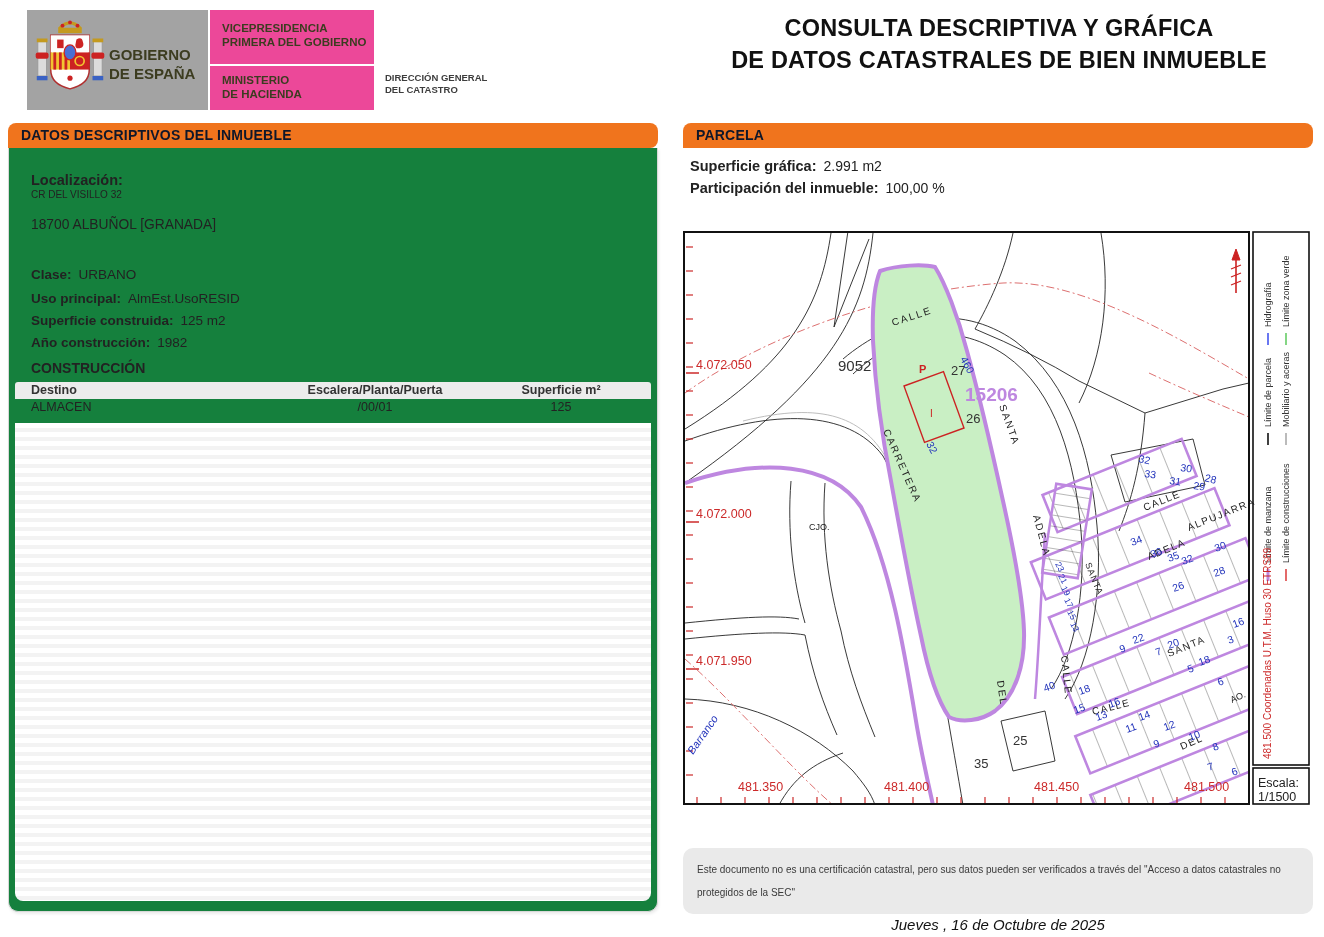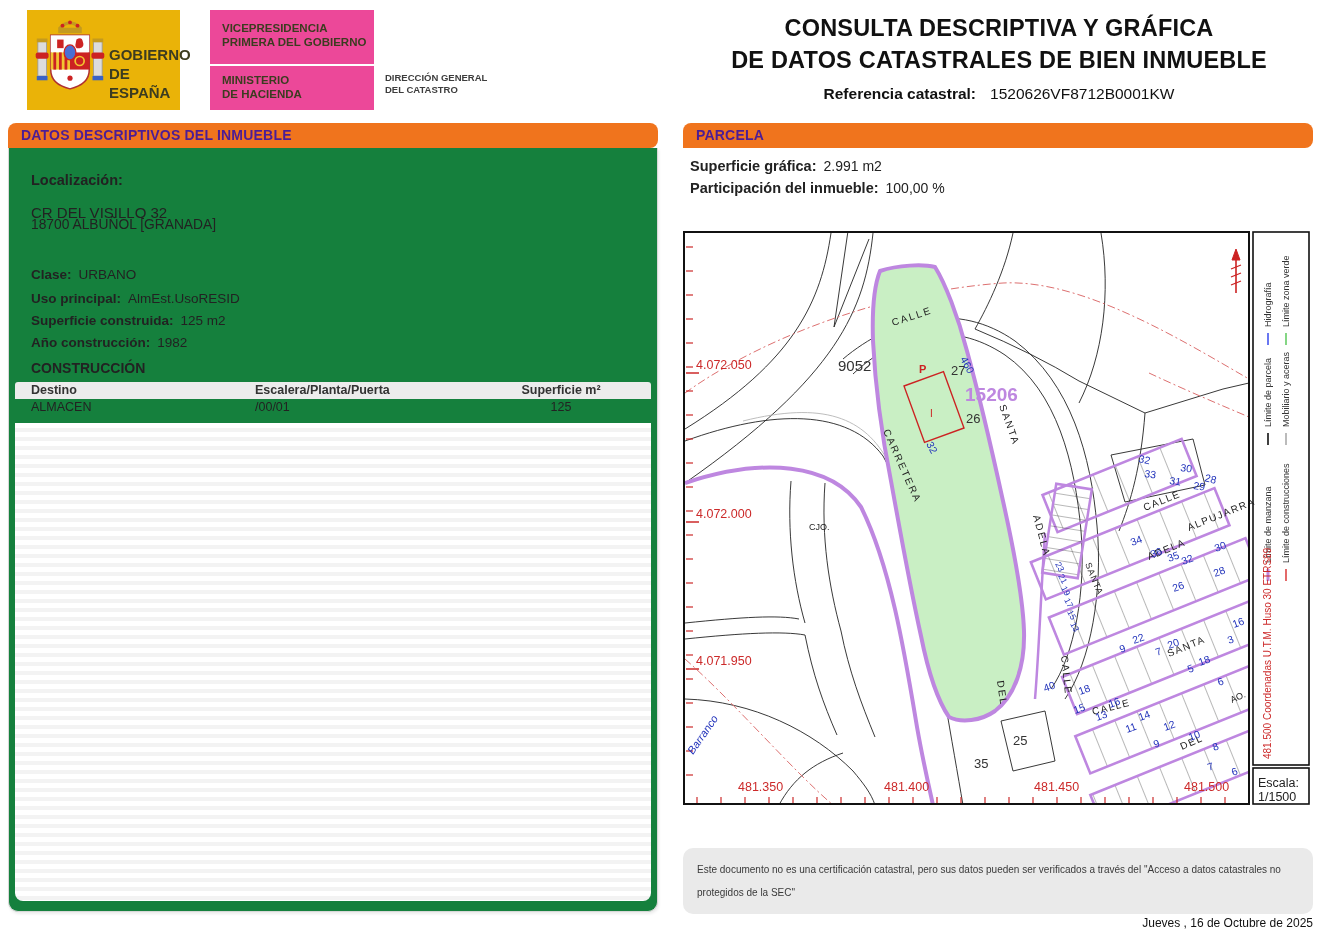--- a/index.html
+++ b/index.html
@@ -1,59 +1,59 @@
 <!DOCTYPE html>
 <html><head>
 <meta charset="utf-8">
 <style>
   * { margin:0; padding:0; box-sizing:border-box; }
   html,body { width:1324px; height:937px; background:#fff; font-family:"Liberation Sans", sans-serif; color:#222; overflow:hidden; }
   .abs { position:absolute; }
 
   
-  .logo-block   { left:27px; top:10px; width:153px; height:100px; background:#eab308; }
+  .logo-block   { left:27px; top:10px; width:181px; height:100px; background:#a3a3a3; }
   .ministry-block { left:210px; top:10px; width:164px; height:100px; background:#ec4899; }
   .ministry-inner { position:absolute; left:12px; top:11px; right:6px; font-size:11.5px; font-weight:700; color:#3c3c20; line-height:14px; }
   .ministry-divider { position:absolute; left:0; top:54px; width:100%; height:2px; background:#fff; }
   .ministry-inner2 { position:absolute; left:12px; top:63px; right:6px; font-size:11.5px; font-weight:700; color:#3c3c20; line-height:14px; }
   .secretary-block { left:377px; top:10px; width:137px; height:100px; background:#fff; }
   .secretary-top { position:absolute; left:0; top:0; width:100%; height:52px; background:#E4E4E4; padding:9px 8px; font-size:9.5px; font-weight:700; color:#3d3d3d; line-height:12px; }
   .secretary-bottom { position:absolute; left:0; top:58px; width:100%; padding:4px 8px; font-size:9.5px; font-weight:700; color:#3d3d3d; line-height:12px; }
   .gob-text { position:absolute; left:82px; top:35px; font-size:15px; font-weight:700; color:#3c3c20; line-height:19px; }
 
   .title-block { left:683px; top:12px; width:632px; text-align:center; }
   .title-line { font-size:23.5px; font-weight:700; color:#111; line-height:32px; letter-spacing:0.2px; }
   .ref-line { margin-top:9px; font-size:15.5px; color:#111; }
   .ref-line .lbl { font-weight:700; margin-right:14px; }
 
   
-  .bar { height:25px; background:#F0741D; color:#4c1d95; font-size:14px; font-weight:700; line-height:25px; padding-left:13px; border-radius:8px 8px 8px 0; letter-spacing:0.2px; }
+  .bar { height:25px; background:#F0741D; color:#0f172a; font-size:14px; font-weight:700; line-height:25px; padding-left:13px; border-radius:8px 8px 8px 0; letter-spacing:0.2px; }
   .bar-left  { left:8px;  top:123px; width:650px; }
   .bar-right { left:683px; top:123px; width:630px; }
 
   
   .left-panel-body { left:8px; top:148px; width:650px; height:764px; background:#15803d; border:1px solid #D8D8D8; border-top:none; border-radius:0 0 10px 10px; box-shadow:1px 2px 3px rgba(0,0,0,0.08); }
   .fline { position:absolute; left:22px; font-size:13.5px; white-space:nowrap; }
   .flabel { font-weight:700; color:#222; margin-right:7px; }
   .fval { color:#222; }
   .construccion-title { position:absolute; left:22px; top:212px; font-size:14px; font-weight:700; }
   .tbl-header { position:absolute; left:6px; top:234px; width:636px; height:17px; background:#ECECEC; border-radius:3px 3px 0 0; font-size:12.5px; font-weight:700; color:#333; }
   .tbl-row { position:absolute; left:6px; top:251px; width:636px; height:16px; font-size:12.5px; color:#222; }
   .c1 { position:absolute; left:16px; top:1px; }
-  .c2 { position:absolute; left:240px; width:240px; text-align:left; top:1px; }
+  .c2 { position:absolute; left:240px; width:240px; text-align:center; top:1px; }
   .c3 { position:absolute; right:30px; width:120px; text-align:center; top:1px; }
   .empty-rows { position:absolute; left:6px; top:275px; width:636px; height:478px; background:repeating-linear-gradient(to bottom,#fff 0,#fff 5px,#f3f3f3 5px,#f3f3f3 9px); border-radius:0 0 8px 8px; }
 
   
   .parcela-lines { left:690px; top:158px; width:620px; }
   .pline { font-size:14px; margin-bottom:6px; white-space:nowrap; }
   .pline .flabel { font-size:14.5px; }
   #map-wrap { left:683px; top:231px; width:627px; height:574px; }
   .disclaimer { left:683px; top:848px; width:630px; background:#EAEAEA; border-radius:10px; padding:10px 14px; font-size:10px; color:#3a3a3a; line-height:23px; }
-  .date-line { left:683px; top:916px; width:630px; text-align:right; font-size:12px; color:#111; }
+  .date-line { left:683px; top:916px; width:630px; text-align:center; font-size:15px; color:#111;font-style:italic; }
 
   svg text { font-family:"Liberation Sans", sans-serif; }
 </style>
 </head>
 <body>
 
 <div class="abs logo-block">
   <svg width="70" height="90" viewBox="0 0 64 84" style="position:absolute;left:8px;top:6px">
 
     <path d="M22,12 Q32,1 42,12" fill="none" stroke="#c49a1f" stroke-width="3"></path>
@@ -103,29 +103,26 @@
   </div>
 </div>
 
 <div class="abs secretary-block">
   <div class="secretary-bottom">DIRECCIÓN GENERAL DEL CATASTRO</div>
 </div>
 
 <div class="abs title-block">
   <div class="title-line">CONSULTA DESCRIPTIVA Y GRÁFICA</div>
   <div class="title-line">DE DATOS CATASTRALES DE BIEN INMUEBLE</div>
-  <div class="ref-line">
-    <span class="lbl">Referencia catastral:</span><span>1520626VF8712B0001KW</span>
-  </div>
 </div>
 
 <div class="abs bar bar-left">DATOS DESCRIPTIVOS DEL INMUEBLE</div>
 <div class="abs left-panel-body">
   <div class="fline" style="top:24px"><span class="flabel" style="font-size:14.5px">Localización:</span></div>
-  <div class="fline" style="top:56px; font-size:15px">CR DEL VISILLO 32</div>
+  <div class="fline" style="top:41px; font-size:10px">CR DEL VISILLO 32</div>
   <div class="fline" style="top:69px; font-size:13.8px">18700 ALBUÑOL [GRANADA]</div>
 
   <div class="fline" style="top:119px"><span class="flabel">Clase:</span><span class="fval">URBANO</span></div>
   <div class="fline" style="top:143px"><span class="flabel">Uso principal:</span><span class="fval">AlmEst.UsoRESID</span></div>
   <div class="fline" style="top:165px"><span class="flabel">Superficie construida:</span><span class="fval">125 m2</span></div>
   <div class="fline" style="top:187px"><span class="flabel">Año construcción:</span><span class="fval">1982</span></div>
 
   <div class="construccion-title">CONSTRUCCIÓN</div>
 
   <div class="tbl-header">

